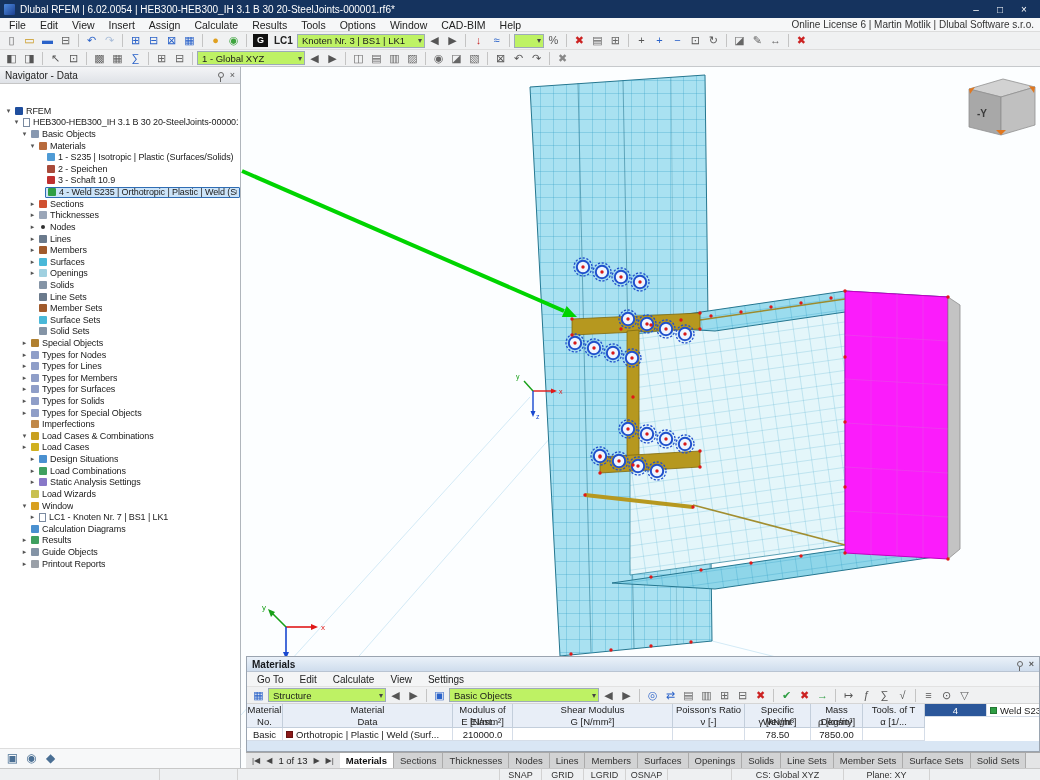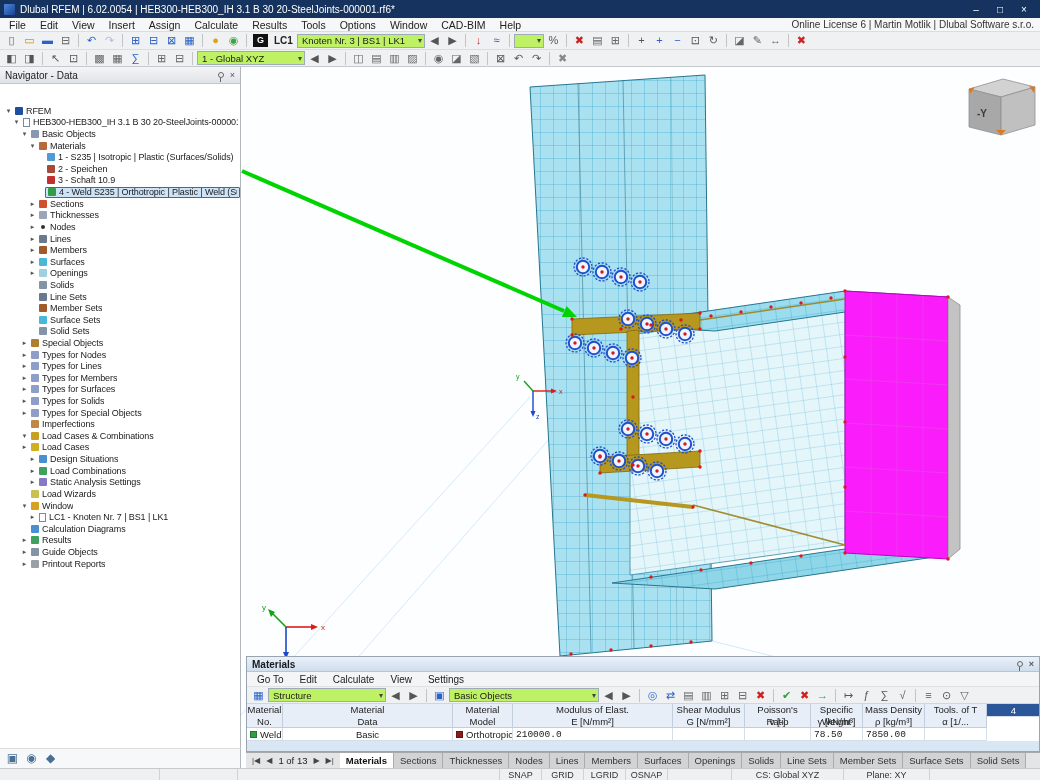--- a/index.html
+++ b/index.html
@@ -59,21 +59,21 @@
 .mat-menu{height:15px;display:flex;align-items:center;padding-left:2px;background:#f4f5f6;border-bottom:1px solid #e2e2e2;}
 .mat-menu span{padding:0 8px;font-size:10px;color:#222;}
 .mat-toolbar{height:17px;display:flex;align-items:center;padding:0 3px;background:#f0f1f2;border-bottom:1px solid #d5d5d5;gap:1px;}
 .mat-table-wrap{flex:1;background:#fff;overflow:hidden;display:flex;flex-direction:column;}
 .mat-table{display:grid;font-size:9.5px;}
 .mth{border-right:1px solid #c3cedb;border-bottom:1px solid #c3cedb;background:#e8eef7;text-align:center;color:#222;overflow:hidden;}
 .mth .l1{height:12px;line-height:12px;}
 .mth .l2{height:11px;line-height:11px;}
 .mtc{height:13px;border-right:1px solid #d5dde8;border-bottom:1px solid #d5dde8;background:#fff;overflow:hidden;padding:0 3px;display:flex;align-items:center;white-space:nowrap;}
 .mtc.center{justify-content:center;}
-.mtc.right{justify-content:flex-start;font-family:Liberation Mono, monospace;}
+.mtc.right{justify-content:center;}
 .mtc.left{justify-content:flex-start;}
 .mtc.selected{background:#2b579a;color:#fff;}
 .swatch{width:7px;height:7px;margin-right:3px;flex:0 0 7px;border:1px solid rgba(0,0,0,0.25);}
 .mat-filler{flex:1;background:#d9e6f4;}
 
 
 .sheet-tabs{position:absolute;left:246px;top:752px;width:794px;height:16px;background:#e4e5e6;border-top:1px solid #a8a8a8;display:flex;align-items:center;z-index:5;font-size:9.5px;overflow:hidden;}
 .pager{display:flex;align-items:center;padding:0 3px;color:#444;flex:0 0 auto;}
 .pbtn{font-size:8px;padding:0 3px;cursor:default;}
 .plabel{font-size:9.5px;color:#222;padding:0 3px;white-space:nowrap;}
@@ -799,24 +799,20 @@
       <div class="mat-table" id="mat-table" style="grid-template-columns: 36px 170px 60px 160px 72px 66px 52px 62px 62px 54px;">
           <div class="mth">
             <div class="l1">Material</div>
             <div class="l2">No.</div>
           </div>
           <div class="mth">
             <div class="l1">Material</div>
             <div class="l2">Data</div>
           </div>
           <div class="mth">
-            <div class="l1">Material Model</div>
-            <div class="l2"></div>
-          </div>
-          <div class="mth">
             <div class="l1">Modulus of Elast.</div>
             <div class="l2">E [N/mm²]</div>
           </div>
           <div class="mth">
             <div class="l1">Shear Modulus</div>
             <div class="l2">G [N/mm²]</div>
           </div>
           <div class="mth">
             <div class="l1">Poisson's Ratio</div>
             <div class="l2">ν [-]</div>

